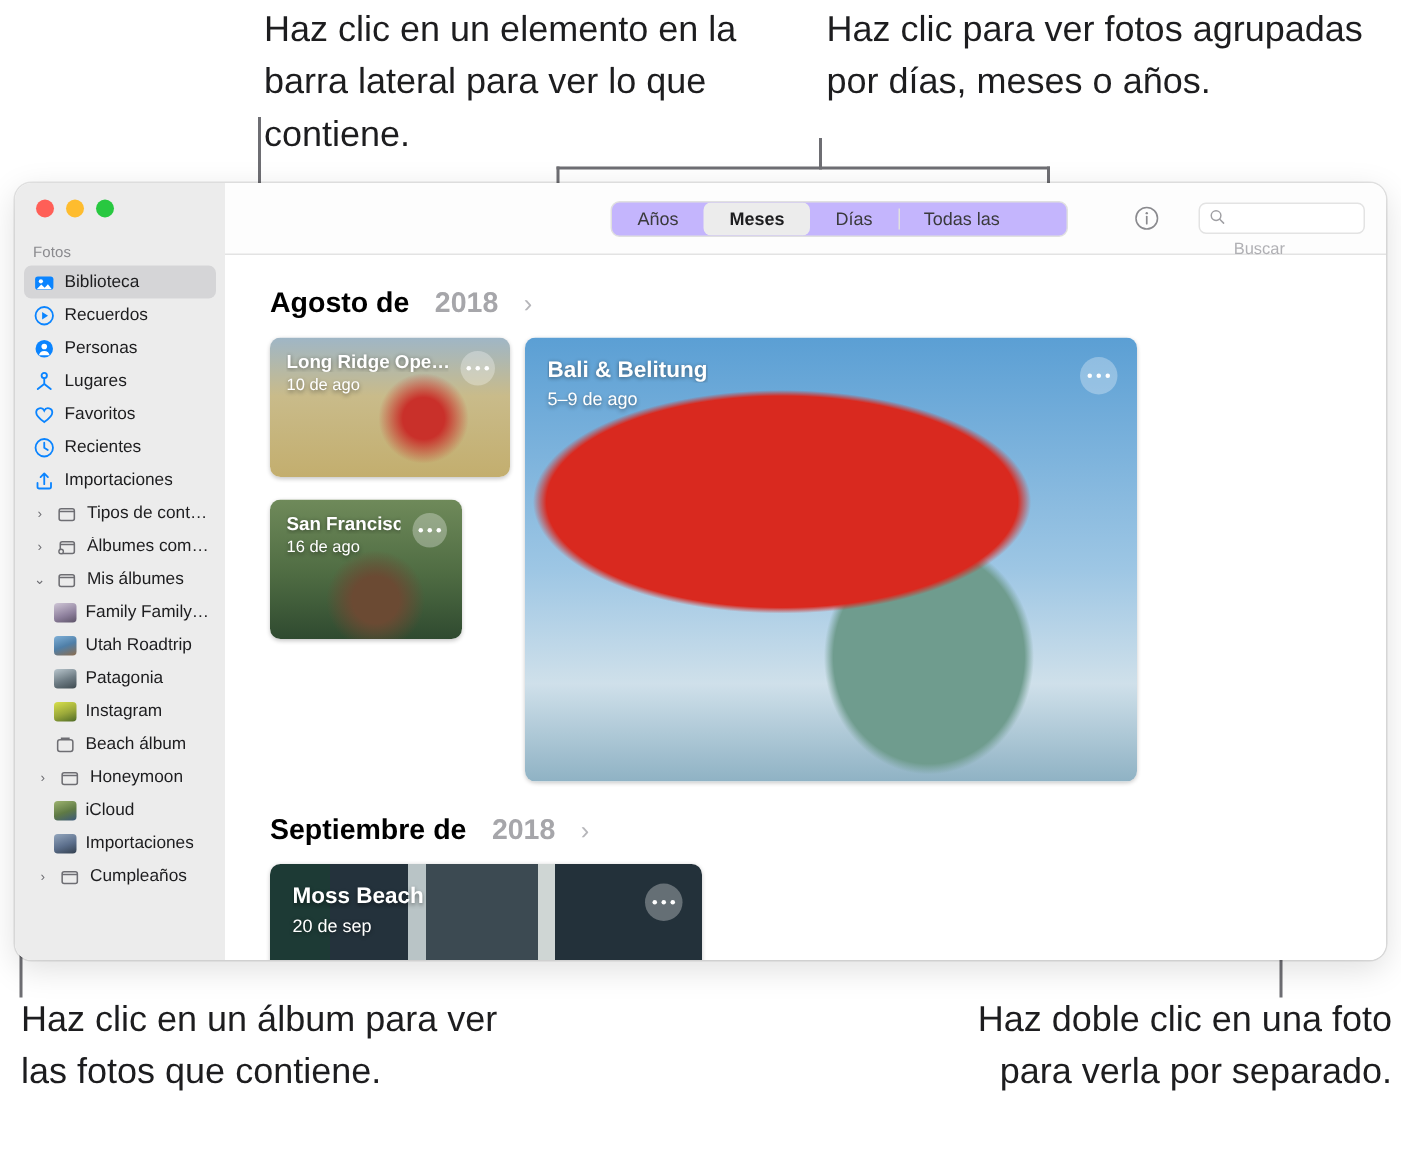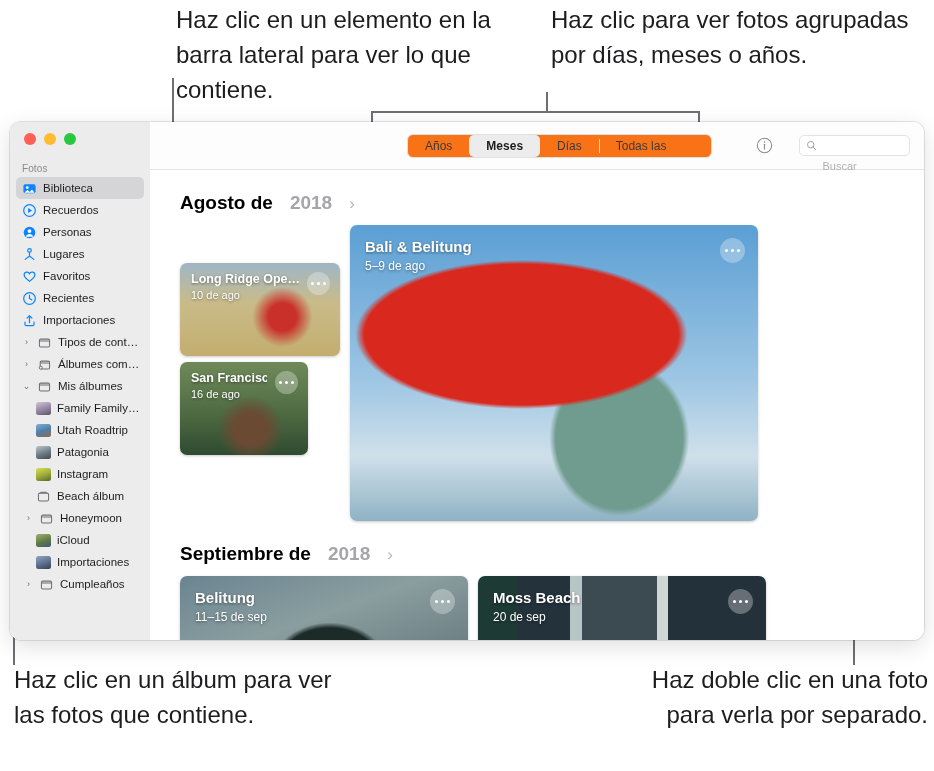--- a/index.html
+++ b/index.html
@@ -94,21 +94,21 @@
     height: 48px; flex: 0 0 48px;
     border-bottom: 1px solid #e3e3e3;
     display: flex; align-items: center;
     background: #fdfdfd;
     padding: 0 14px;
   }
   #tabs {
     display: flex; align-items: center;
     height: 24px; margin-left: 243px;
     border: 1px solid #e0e0e0; border-radius: 6px;
-    background: #f97316; overflow: hidden;
+    background: #c4b5fd; overflow: hidden;
   }
   .tab {
     font-size: 12px; color: #3a3a3c;
     padding: 0 17px; height: 22px; line-height: 22px;
     border-radius: 5px; position: relative;
   }
   .tab.active { background: #ececec; font-weight: bold; color: #1d1d1f; }
   .tab.sep::before {
     content: ""; position: absolute; left: 0; top: 4px;
     width: 1px; height: 14px; background: #e0e0e0;
@@ -126,21 +126,21 @@
 
   .month-head {
     display: flex; align-items: baseline; gap: 17px;
     font-size: 19px; font-weight: bold; color: #000;
     padding: 22px 0 11px 10px;
   }
   .month-head .yr { color: #a6a6aa; }
   .month-head .chev { color: #b6b6ba; font-size: 17px; font-weight: normal; }
 
   .row { display: flex; gap: 10px; padding-left: 10px; }
-  .col-small { display: flex; flex-direction: column; gap: 6px; margin-top: 38px; }
+  .col-small { display: flex; flex-direction: column; gap: 15px; }
 
   .card {
     position: relative; border-radius: 7px; overflow: hidden;
     box-shadow: 0 1px 3px rgba(0,0,0,.22);
   }
   .card .ttl {
     position: absolute; left: 11px; top: 9px;
     color: #fff; font-size: 12.5px; font-weight: bold;
     text-shadow: 0 1px 3px rgba(0,0,0,.45);
     white-space: nowrap; overflow: hidden;
@@ -458,32 +458,20 @@
           </div>
         </div>
 
         <div class="month-head">
           <span>Septiembre de</span>
           <span class="yr">2018</span>
           <span class="chev">›</span>
         </div>
 
         <div class="row">
-          <div class="card big" style="width:288px;height:96px;">
-            <div class="ph-img" style="background:
-                 radial-gradient(ellipse 30% 70% at 52% 96%, #1d2b28 0 60%, rgba(29,43,40,0) 68%),
-                 linear-gradient(160deg,#6a8490 0%,#8a9ea0 45%,#62757a 100%);"></div>
-            <div class="ttl">Belitung</div>
-            <div class="sub">11–15 de sep</div>
-            <div class="dots">
-                <i></i>
-                <i></i>
-                <i></i>
-              </div>
-          </div>
 
           <div class="card big" style="width:288px;height:96px;">
             <div class="ph-img" style="background:
                  linear-gradient(90deg,#1d3a35 0 14%, #24323c 14% 32%, #b9c4c6 32% 36%, #3c4a52 36% 62%, #cfd6d4 62% 66%, #23313a 66% 100%);"></div>
             <div class="ttl">Moss Beach</div>
             <div class="sub">20 de sep</div>
             <div class="dots">
                 <i></i>
                 <i></i>
                 <i></i>

